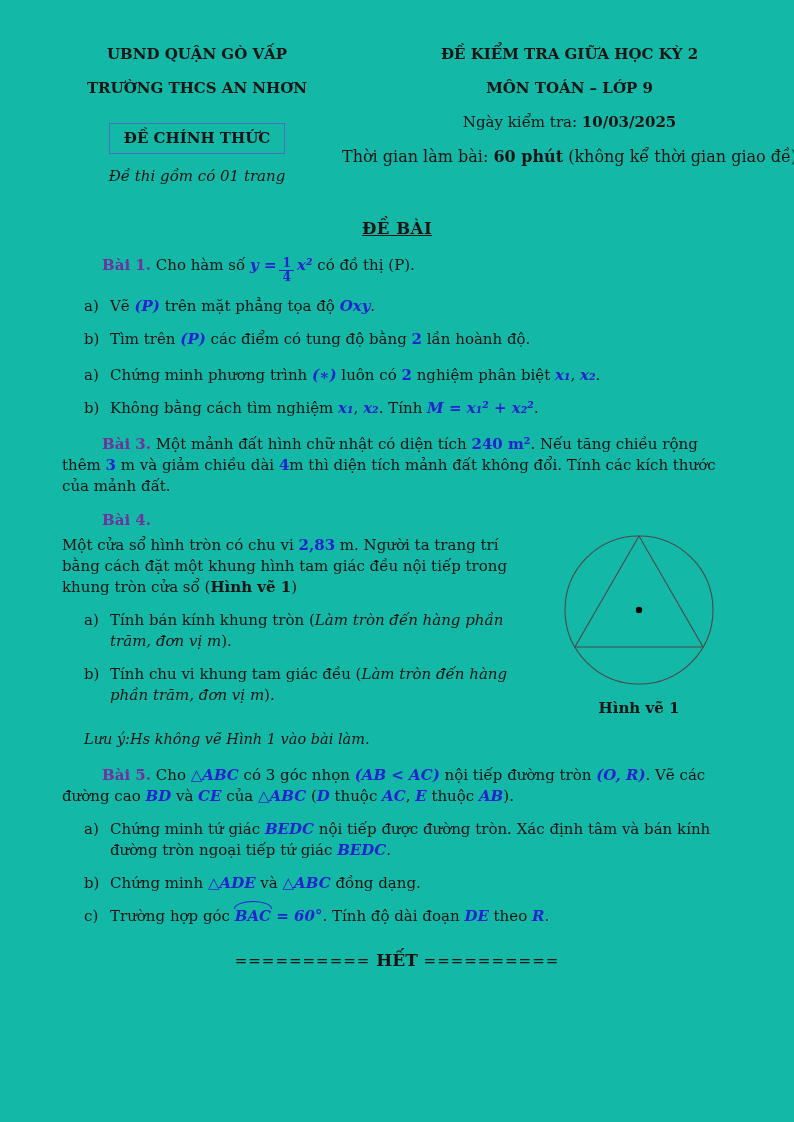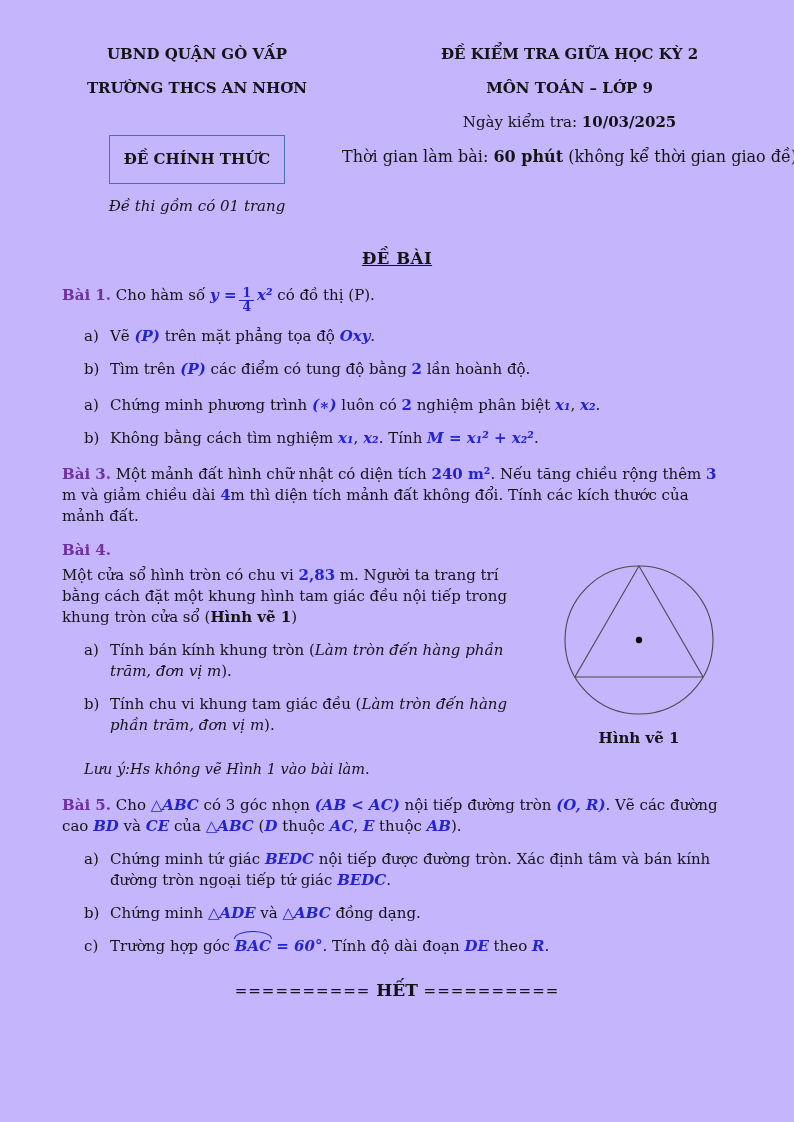--- a/index.html
+++ b/index.html
@@ -3,54 +3,54 @@
 <meta charset="utf-8">
 <style>
   :root{
     --blue:#2323d0;
     --purple:#7030A0;
     --boxborder:#4a6fbf;
     --ink:#141414;
   }
   html,body{margin:0;padding:0;background:#e8e8e8;}
   .page{
-    width:794px;height:1122px;background:#c4b5fd;margin:0 auto;
+    width:794px;height:1122px;background:#14b8a6;margin:0 auto;
     font-family:"DejaVu Serif","Liberation Serif",serif;
     color:var(--ink);font-size:15px;line-height:1.4;
     position:relative;overflow:hidden;box-sizing:border-box;
     padding:44px 62px 0 62px;
   }
   
   .header{display:flex;align-items:flex-start;}
   .hleft{width:270px;text-align:center;flex-shrink:0;}
   .hright{flex:1;text-align:center;padding-left:10px;}
   .hline{margin:0 0 13px 0;font-weight:700;font-size:15px;white-space:nowrap;}
   .hline.norm{font-weight:400;}
   .stamp-box{
     display:inline-block;border:1.6px solid var(--boxborder);
-    padding:13px 14px;font-weight:700;margin:23px 0 10px 0;font-size:15px;
+    padding:4px 14px;font-weight:700;margin:11px 0 10px 0;font-size:15px;
   }
   .hnote{font-style:italic;font-size:15px;margin-top:2px;}
   .h45{font-size:16px;}
   
   .doc-title{
     text-align:center;font-weight:700;font-size:16.5px;margin:30px 0 14px 0;
     text-decoration:underline;letter-spacing:.5px;
   }
   
   .prob{margin-top:15px;}
   .phead{margin:0;}
   .item{display:flex;margin-top:12px;}
   .marker{width:26px;flex-shrink:0;padding-left:22px;box-sizing:content-box;}
   .itext{flex:1;}
   .para{margin-top:4px;}
   
   .s-b{font-weight:700;}
   .s-i{font-style:italic;}
-  .s-p{color:var(--purple);font-weight:700;}
+  .s-p{color:var(--purple);font-weight:700;margin-left:40px;}
   .s-m{color:var(--blue);font-weight:700;font-style:italic;}
   .s-mn{color:var(--blue);font-weight:700;}
   .s-hat{position:relative;display:inline-block;}
   .s-hat::after{
     content:"";position:absolute;left:-1px;right:-1px;top:-5px;height:7px;
     border:1.5px solid var(--blue);border-bottom:none;
     border-radius:50% 50% 0 0 / 100% 100% 0 0;
   }
   
   .frac{

